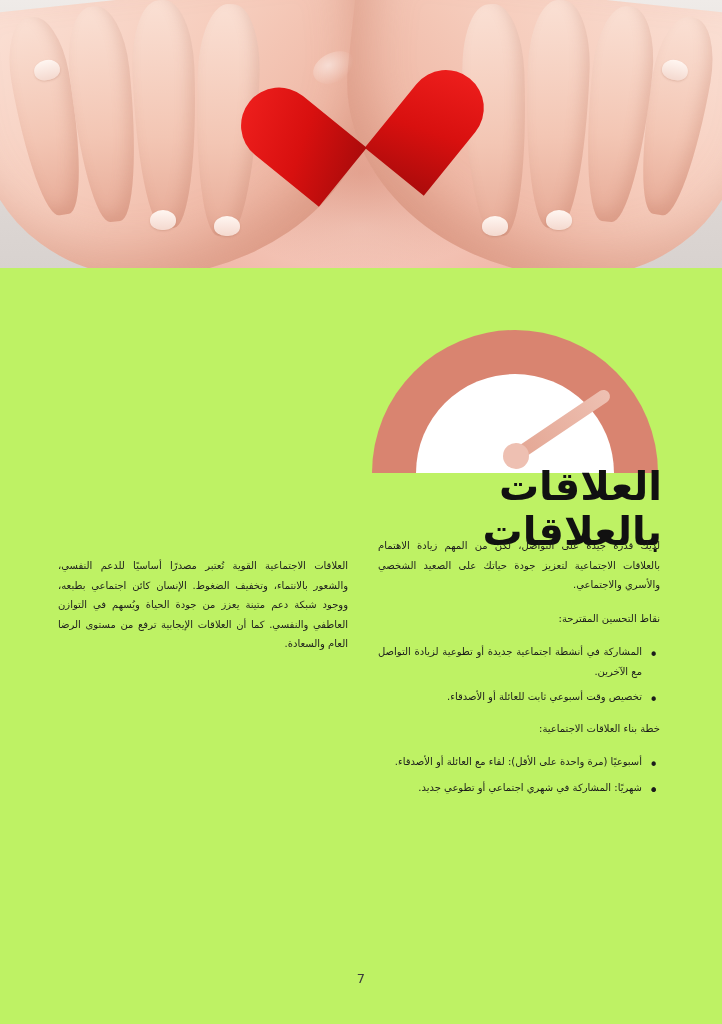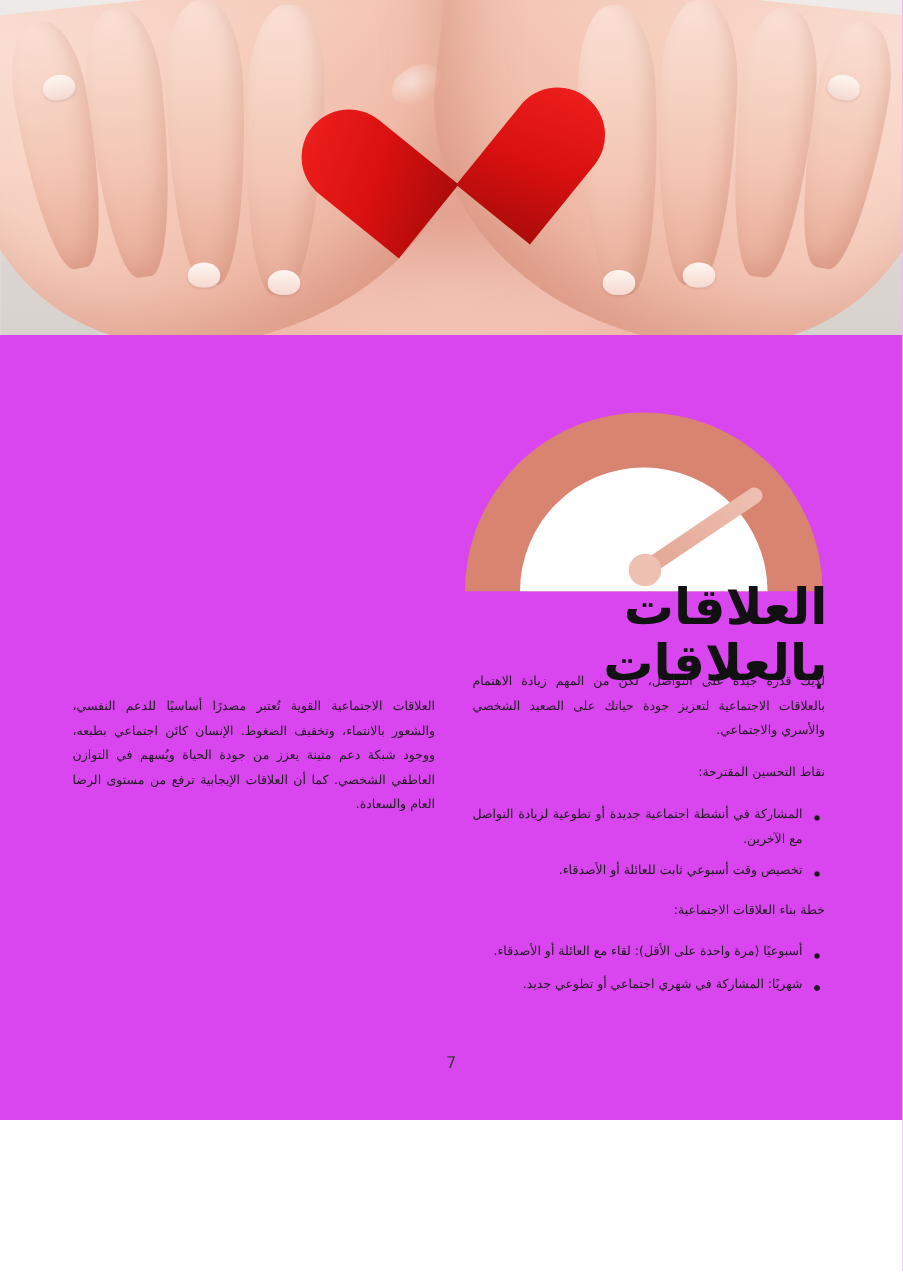--- a/index.html
+++ b/index.html
@@ -5,22 +5,22 @@
   * { box-sizing: border-box; margin: 0; padding: 0; }
   html, body {
     width: 722px;
     height: 1024px;
     background: #ffffff;
     font-family: "DejaVu Sans", "Liberation Sans", sans-serif;
   }
   .page {
     position: relative;
     width: 722px;
-    height: 896px;
-    background: #d946ef;
+    height: 1024px;
+    background: #bef264;
     overflow: hidden;
   }
 
   
   .hero {
     position: absolute;
     top: 0; left: 0;
     width: 722px;
     height: 268px;
     overflow: hidden;
@@ -256,21 +256,21 @@
     <div class="gauge-needle"></div>
     <div class="gauge-hub"></div>
   </div>
 
   <h1 class="title">
     <span>العلاقات</span>
     <span>بالعلاقات</span>
   </h1>
 
   <div class="col col-right">
-    <p>العلاقات الاجتماعية القوية تُعتبر مصدرًا أساسيًا للدعم النفسي، والشعور بالانتماء، وتخفيف الضغوط. الإنسان كائن اجتماعي بطبعه، ووجود شبكة دعم متينة يعزز من جودة الحياة ويُسهم في التوازن العاطفي الشخصي. كما أن العلاقات الإيجابية ترفع من مستوى الرضا العام والسعادة.</p>
+    <p>العلاقات الاجتماعية القوية تُعتبر مصدرًا أساسيًا للدعم النفسي، والشعور بالانتماء، وتخفيف الضغوط. الإنسان كائن اجتماعي بطبعه، ووجود شبكة دعم متينة يعزز من جودة الحياة ويُسهم في التوازن العاطفي والنفسي. كما أن العلاقات الإيجابية ترفع من مستوى الرضا العام والسعادة.</p>
   </div>
 
   <div class="col col-left">
     <p class="lead-note">لديك قدرة جيدة على التواصل، لكن من المهم زيادة الاهتمام بالعلاقات الاجتماعية لتعزيز جودة حياتك على الصعيد الشخصي والأسري والاجتماعي.</p>
     <p>نقاط التحسين المقترحة:</p>
     <ul>
       <li>المشاركة في أنشطة اجتماعية جديدة أو تطوعية لزيادة التواصل مع الآخرين.</li>
       <li>تخصيص وقت أسبوعي ثابت للعائلة أو الأصدقاء.</li>
     </ul>
     <p class="plan-head">خطة بناء العلاقات الاجتماعية:</p>

